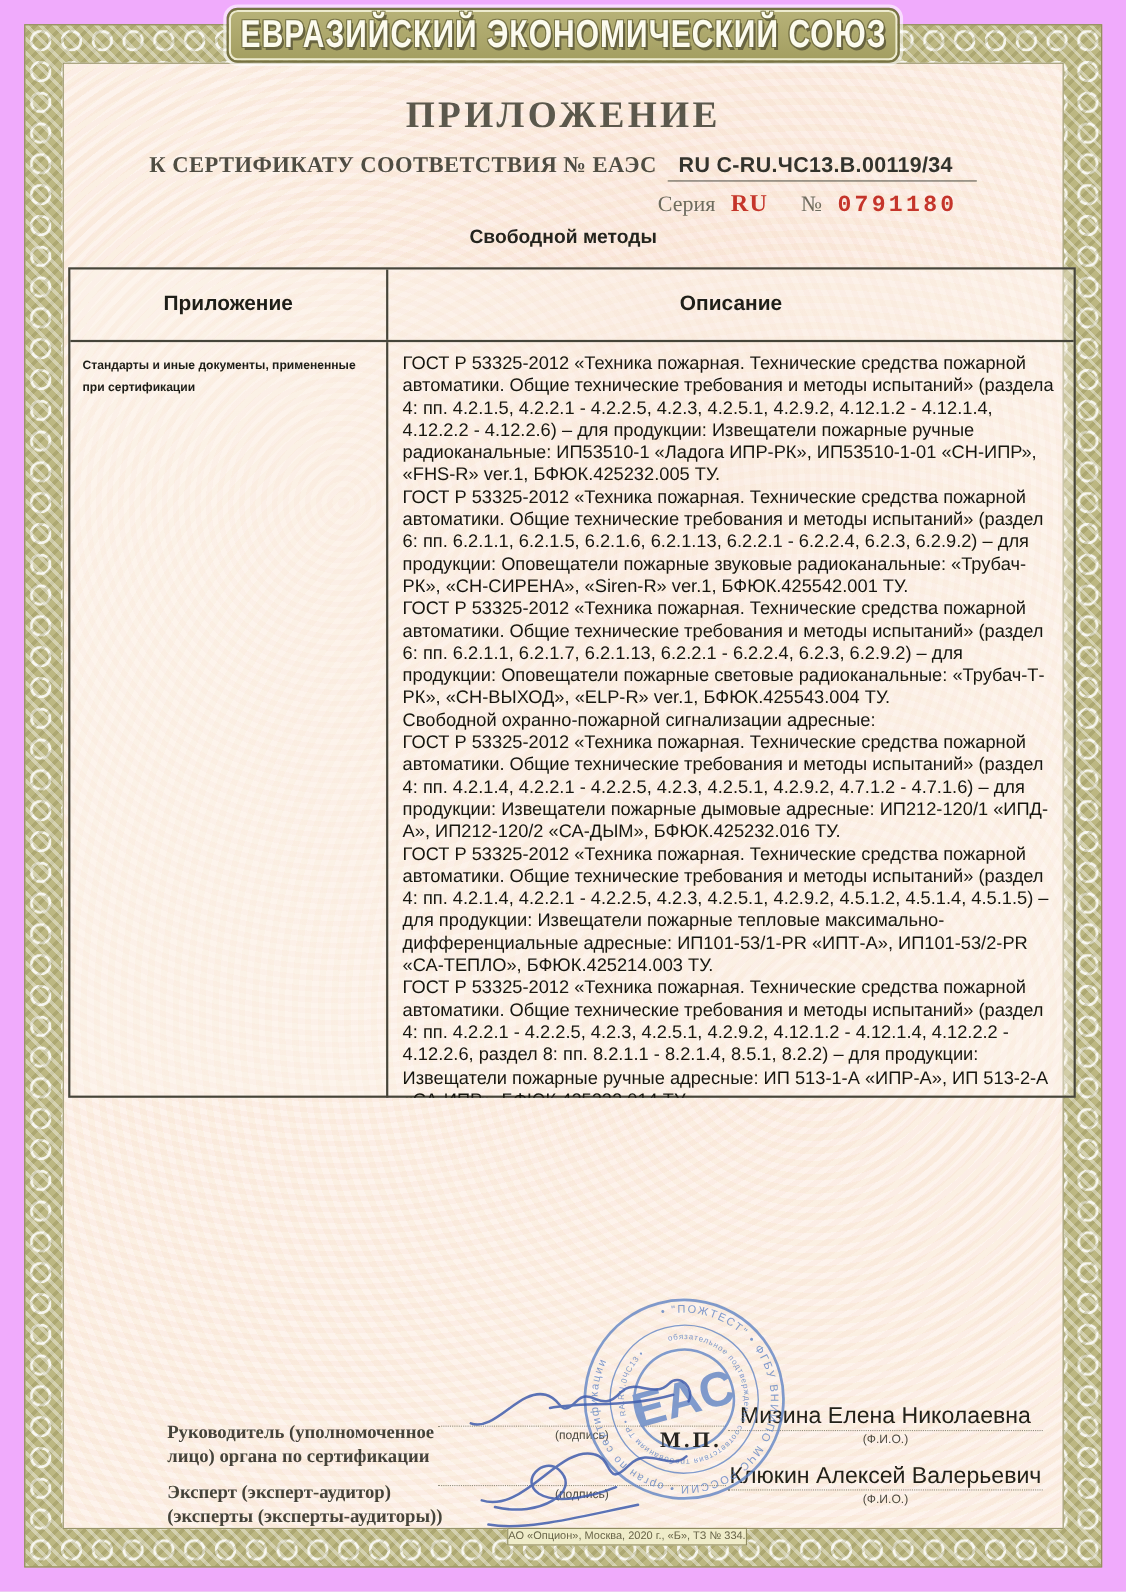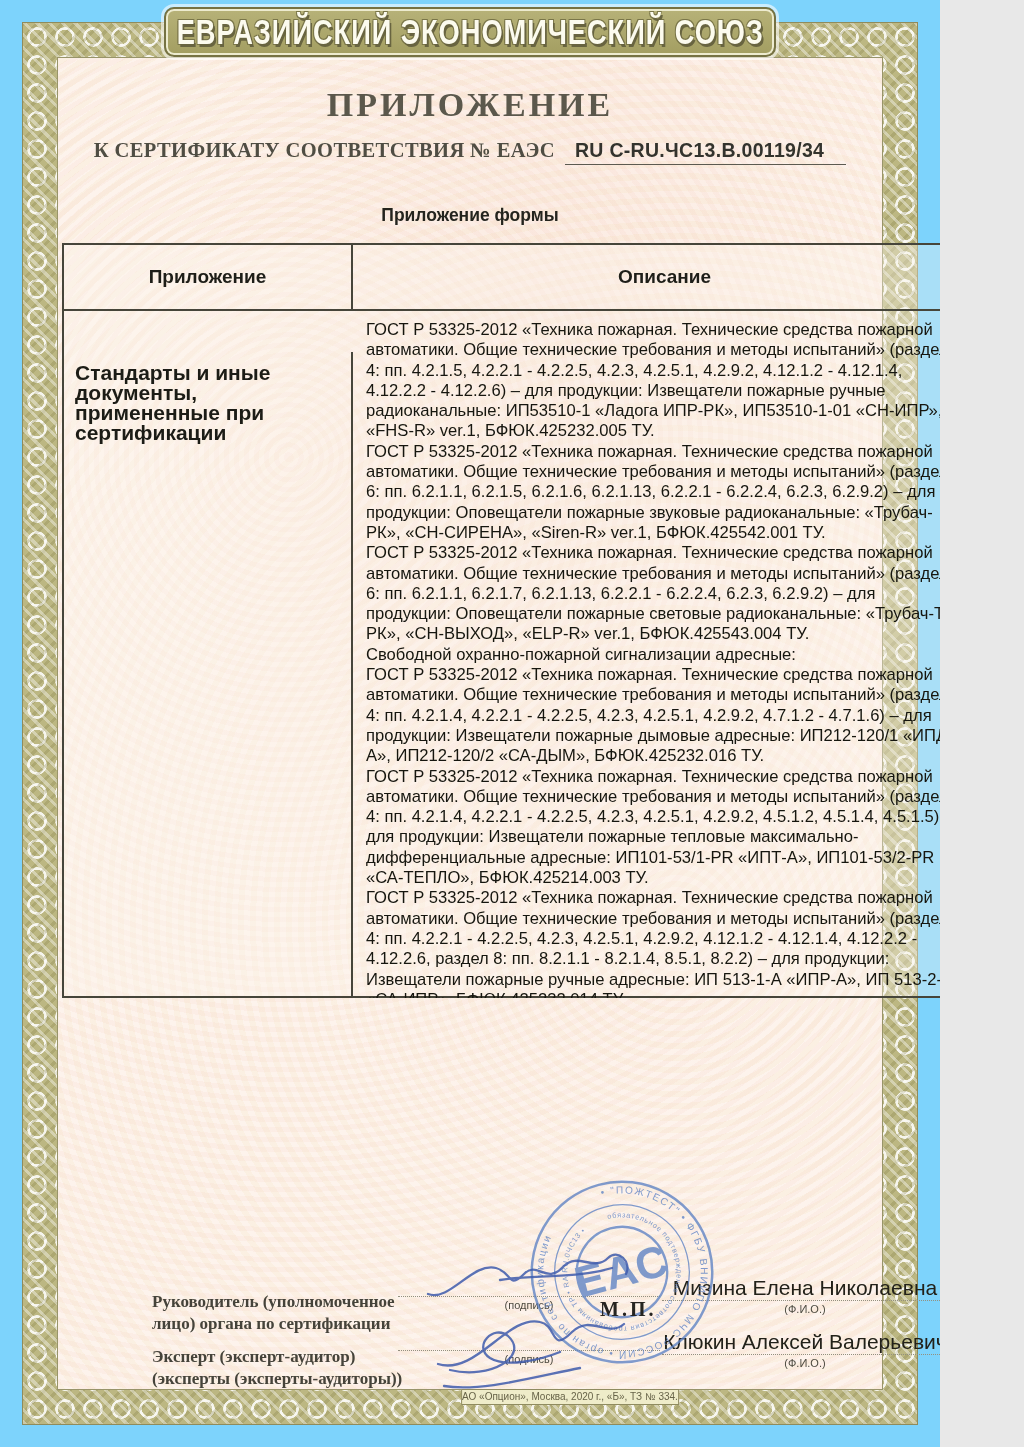--- a/index.html
+++ b/index.html
@@ -1,16 +1,16 @@
 <!DOCTYPE html>
 <html><head>
 <meta charset="utf-8">
 <style>
   html,body{margin:0;padding:0;background:#e8e8e8;}
-  .page{position:relative;width:940px;height:1447px;background:#7dd3fc;overflow:hidden;
+  .page{position:relative;width:1024px;height:1447px;background:#f0abfc;overflow:hidden;
         font-family:"Liberation Sans",sans-serif;}
   
   .frame-band{position:absolute;inset:22px;background-color:#bcb782;
     background-image:
       repeating-linear-gradient(45deg, rgba(255,255,255,.38) 0 3px, transparent 3px 9px),
       repeating-linear-gradient(-45deg, rgba(140,135,80,.32) 0 3px, transparent 3px 9px),
       radial-gradient(circle 10px at 14px 14px, transparent 7px, rgba(255,255,255,.85) 7.5px 9.5px, transparent 10px);
     background-size:auto,auto,28px 28px;
     border:1px solid #8f8b5c;}
   
@@ -48,21 +48,21 @@
     font-weight:bold;font-size:17.5px;color:#24241e;}
   
   .doc-table{position:absolute;top:243px;left:62px;width:916px;height:755px;
     border:2px solid #46453a;box-sizing:border-box;background:rgba(253,245,238,.35);}
   .thead{display:flex;height:64px;border-bottom:2px solid #46453a;}
   .tbody{display:flex;height:687px;overflow:hidden;}
   .col-app{width:289px;border-right:2px solid #46453a;box-sizing:border-box;flex:none;}
   .col-desc{flex:1;}
   .th{display:flex;align-items:center;justify-content:center;
     font-weight:bold;font-size:19px;color:#1e1e18;}
-  .cell-app{padding:11px 6px 0 11px;font-weight:bold;font-size:21px;line-height:20px;color:#1c1c16;margin-top:41px;}
+  .cell-app{padding:11px 6px 0 11px;font-weight:bold;font-size:11px;line-height:20px;color:#1c1c16;}
   .cell-desc{padding:9px 14px 0 13px;font-size:16.6px;line-height:20.3px;color:#16160f;}
   .cell-desc p{margin:0;}
   .desc-group2{margin-top:21px;}
   
   .sig-label{position:absolute;font-family:"Liberation Serif",serif;font-size:17px;
     line-height:22px;color:#45433a;font-weight:bold;margin-top:12px;}
   .sig-line{position:absolute;border-bottom:1px dotted #93907f;}
   .sig-caption{position:absolute;text-align:center;font-size:11px;color:#4d4b41;}
   .fio-name{position:absolute;text-align:center;font-size:21px;color:#222119;}
   .stamp-place{position:absolute;left:600px;top:1298px;font-family:"Liberation Serif",serif;
@@ -86,22 +86,28 @@
     <span class="banner-text">ЕВРАЗИЙСКИЙ ЭКОНОМИЧЕСКИЙ СОЮЗ</span>
   </div>
 
   <div class="doc-title">ПРИЛОЖЕНИЕ</div>
 
   <div class="subtitle-row">
     <span class="subtitle-label">К СЕРТИФИКАТУ СООТВЕТСТВИЯ № ЕАЭС</span>
     <span class="cert-number">RU C-RU.ЧС13.В.00119/34</span>
   </div>
 
+  <div class="series-row">
+    <span>Серия</span>
+    <span class="series-value">RU</span>
+    <span>№</span>
+    <span class="blank-number">0791180</span>
+  </div>
 
-  <div class="form-type">Приложение формы</div>
+  <div class="form-type">Свободной методы</div>
 
   <div class="doc-table">
     <div class="thead">
       <div class="col-app th">Приложение</div>
       <div class="col-desc th">Описание</div>
     </div>
     <div class="tbody">
       <div class="col-app cell-app">Стандарты и иные документы, примененные при сертификации</div>
       <div class="col-desc cell-desc">
         <p>ГОСТ Р 53325-2012 «Техника пожарная. Технические средства пожарной автоматики. Общие технические требования и методы испытаний» (раздела 4: пп. 4.2.1.5, 4.2.2.1 - 4.2.2.5, 4.2.3, 4.2.5.1, 4.2.9.2, 4.12.1.2 - 4.12.1.4, 4.12.2.2 - 4.12.2.6) – для продукции: Извещатели пожарные ручные радиоканальные: ИП53510-1 «Ладога ИПР-РК», ИП53510-1-01 «СН-ИПР», «FHS-R» ver.1, БФЮК.425232.005 ТУ.</p>

